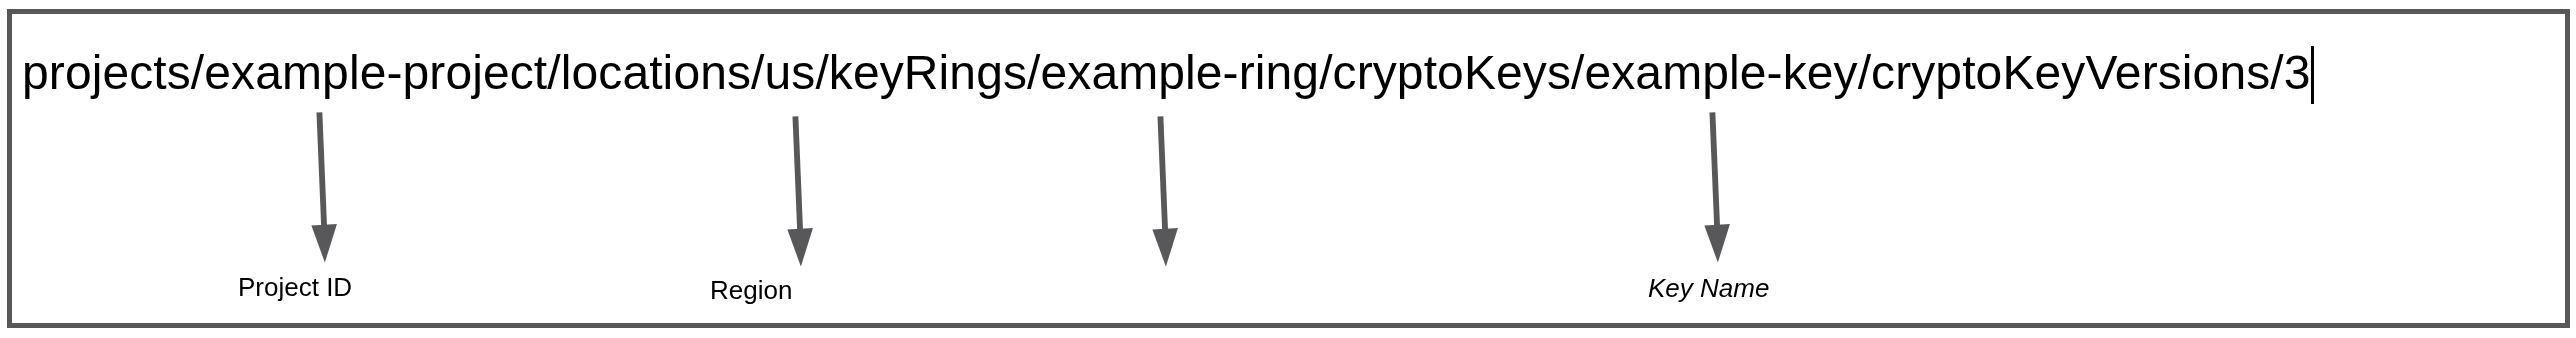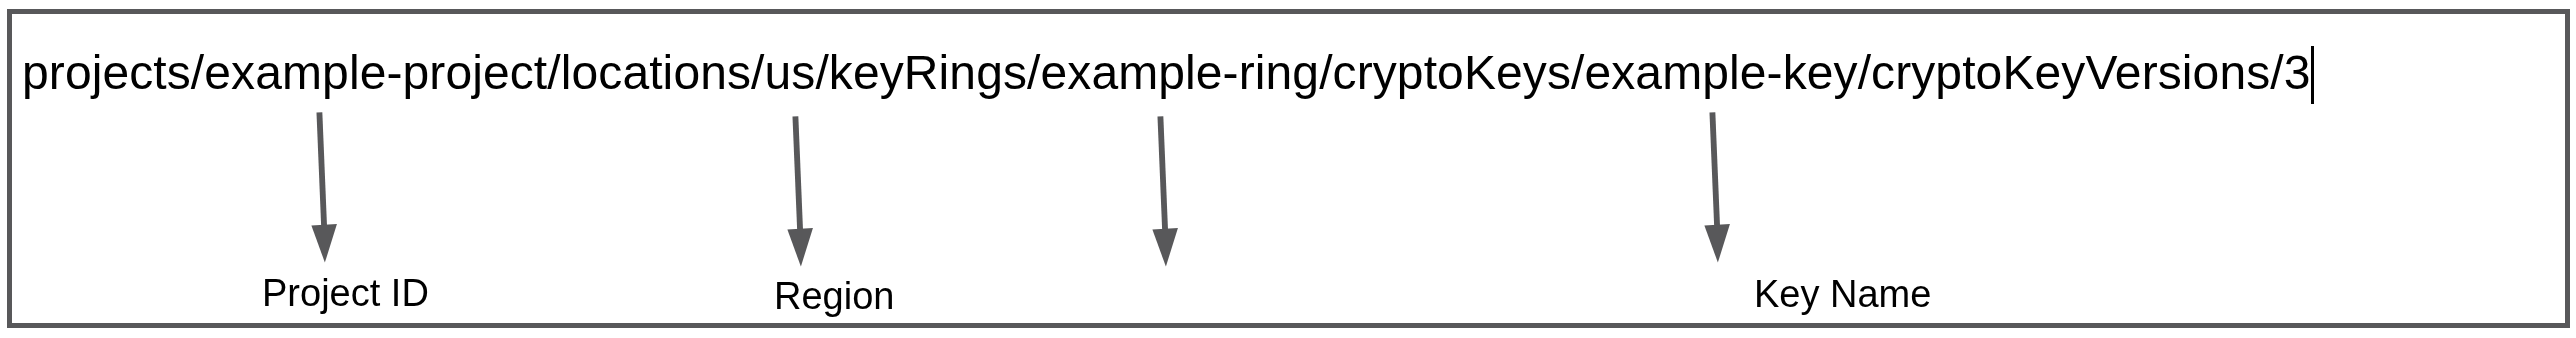--- a/index.html
+++ b/index.html
@@ -44,25 +44,24 @@
     vertical-align: -14.7px;
     margin-left: 0.7px;
   }
   .arrow {
     position: absolute;
     width: 35px;
     height: 155px;
   }
   .label {
     position: absolute;
-    font-size: 38px;
+    font-size: 26px;
     line-height: 1;
     color: #000000;
     white-space: nowrap;
-    margin-left: 24px;
   }
 </style>
 </head>
 <body>
 
 <div id="canvas">
 
   <div class="frame"></div>
 
   <div class="path-line"><span>projects/example-project/locations/us/keyRings/example-ring/cryptoKeys/example-key/cryptoKeyVersions/3</span><span class="caret"></span></div>
@@ -82,19 +81,19 @@
     <polygon points="11.5,157 46.5,155 30,208" fill="#58585a"></polygon>
   </svg>
 
   <svg class="arrow" style="left:1696px; top:110px;" viewBox="0 0 48 210">
     <line x1="22.5" y1="2" x2="29" y2="160" stroke="#58585a" stroke-width="8"></line>
     <polygon points="11.5,157 46.5,155 30,208" fill="#58585a"></polygon>
   </svg>
 
   <div class="label" style="left:238px; top:274px;">Project ID</div>
 
-  <div class="label" style="left:750px; top:277px;">Region</div>
+  <div class="label" style="left:710px; top:277px;">Region</div>
 
 
-  <div class="label" style="left:1730px; top:275px;">Key Name</div>
+  <div class="label" style="left:1648px; top:275px;font-style:italic;">Key Name</div>
 
 </div>
 
 
 </body></html>

